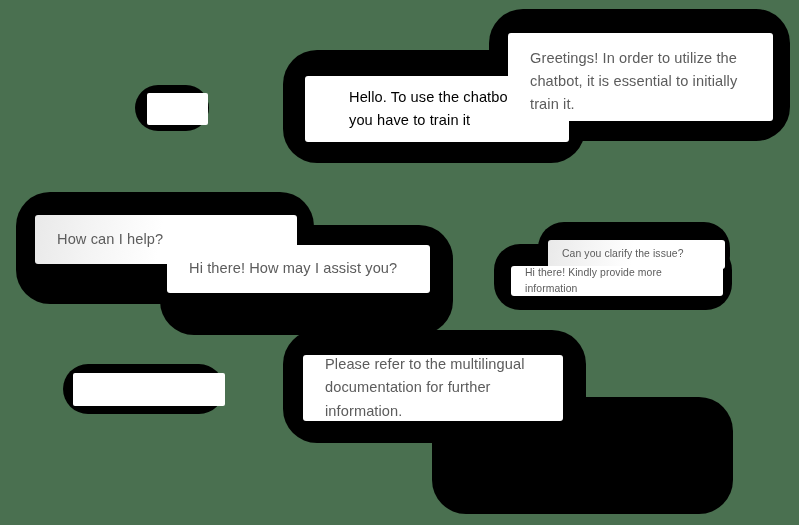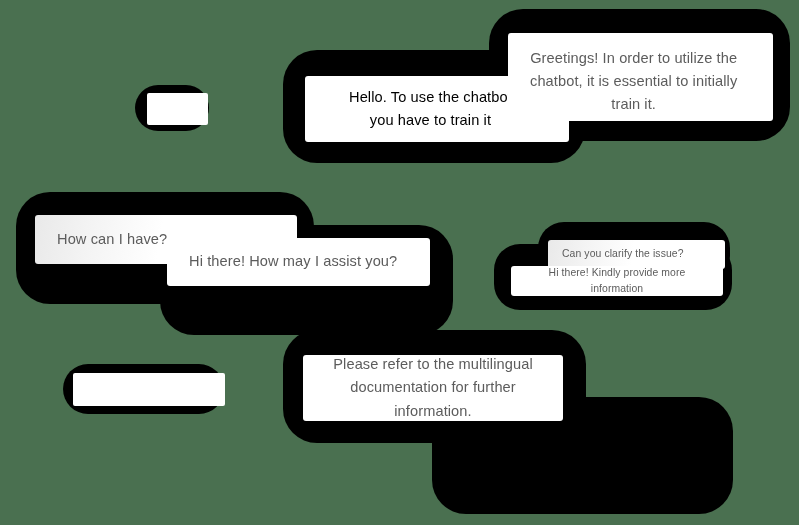--- a/index.html
+++ b/index.html
@@ -31,21 +31,20 @@
   .card {
     position: absolute;
     background: linear-gradient(100deg, #e9e9e9 0%, #f4f4f4 22%, #ffffff 48%, #ffffff 100%);
     border-radius: 3px;
     box-sizing: border-box;
     display: flex;
     align-items: center;
     color: #5c5c5c;
     line-height: 1.58;
     letter-spacing: 0.1px;
-    text-align: center;
   }
   .card.plain {
     background: #ffffff;
   }
   .card .txt {
     display: block;
     white-space: pre-line;
   }
 
   .sz-lg  { font-size: 14.6px; }
@@ -77,24 +76,24 @@
   <div class="card plain pad-lg sz-lg" style="left: 508px; top: 33px; width: 265px; height: 88px; align-items: flex-start; padding-top: 14px; color: rgb(92, 92, 92);">
     <span class="txt">Greetings! In order to utilize the
 chatbot, it is essential to initially
 train it.</span>
   </div>
 
   <div class="blob" style="left: 16px; top: 192px; width: 298px; height: 112px; background: rgb(0, 0, 0);"></div>
   <div class="blob" style="left: 160px; top: 225px; width: 293px; height: 110px; background: rgb(0, 0, 0);"></div>
 
   <div class="card pad-lg sz-lg" style="left: 35px; top: 215px; width: 262px; height: 49px; color: rgb(92, 92, 92);">
-    <span class="txt">How can I have?</span>
+    <span class="txt">How can I help?</span>
   </div>
 
-  <div class="card plain pad-lg sz-lg" style="left: 167px; top: 238px; width: 263px; height: 48px; color: rgb(92, 92, 92);">
+  <div class="card plain pad-lg sz-lg" style="left: 167px; top: 245px; width: 263px; height: 48px; color: rgb(92, 92, 92);">
     <span class="txt">Hi there! How may I assist you?</span>
   </div>
 
   <div class="blob" style="left: 538px; top: 222px; width: 192px; height: 60px; border-radius: 26px; background: rgb(0, 0, 0);"></div>
   <div class="blob" style="left: 494px; top: 244px; width: 238px; height: 66px; border-radius: 26px; background: rgb(0, 0, 0);"></div>
 
   <div class="card pad-sm sz-sm" style="left: 548px; top: 240px; width: 177px; height: 29px; color: rgb(92, 92, 92);">
     <span class="txt">Can you clarify the issue?</span>
   </div>
 

